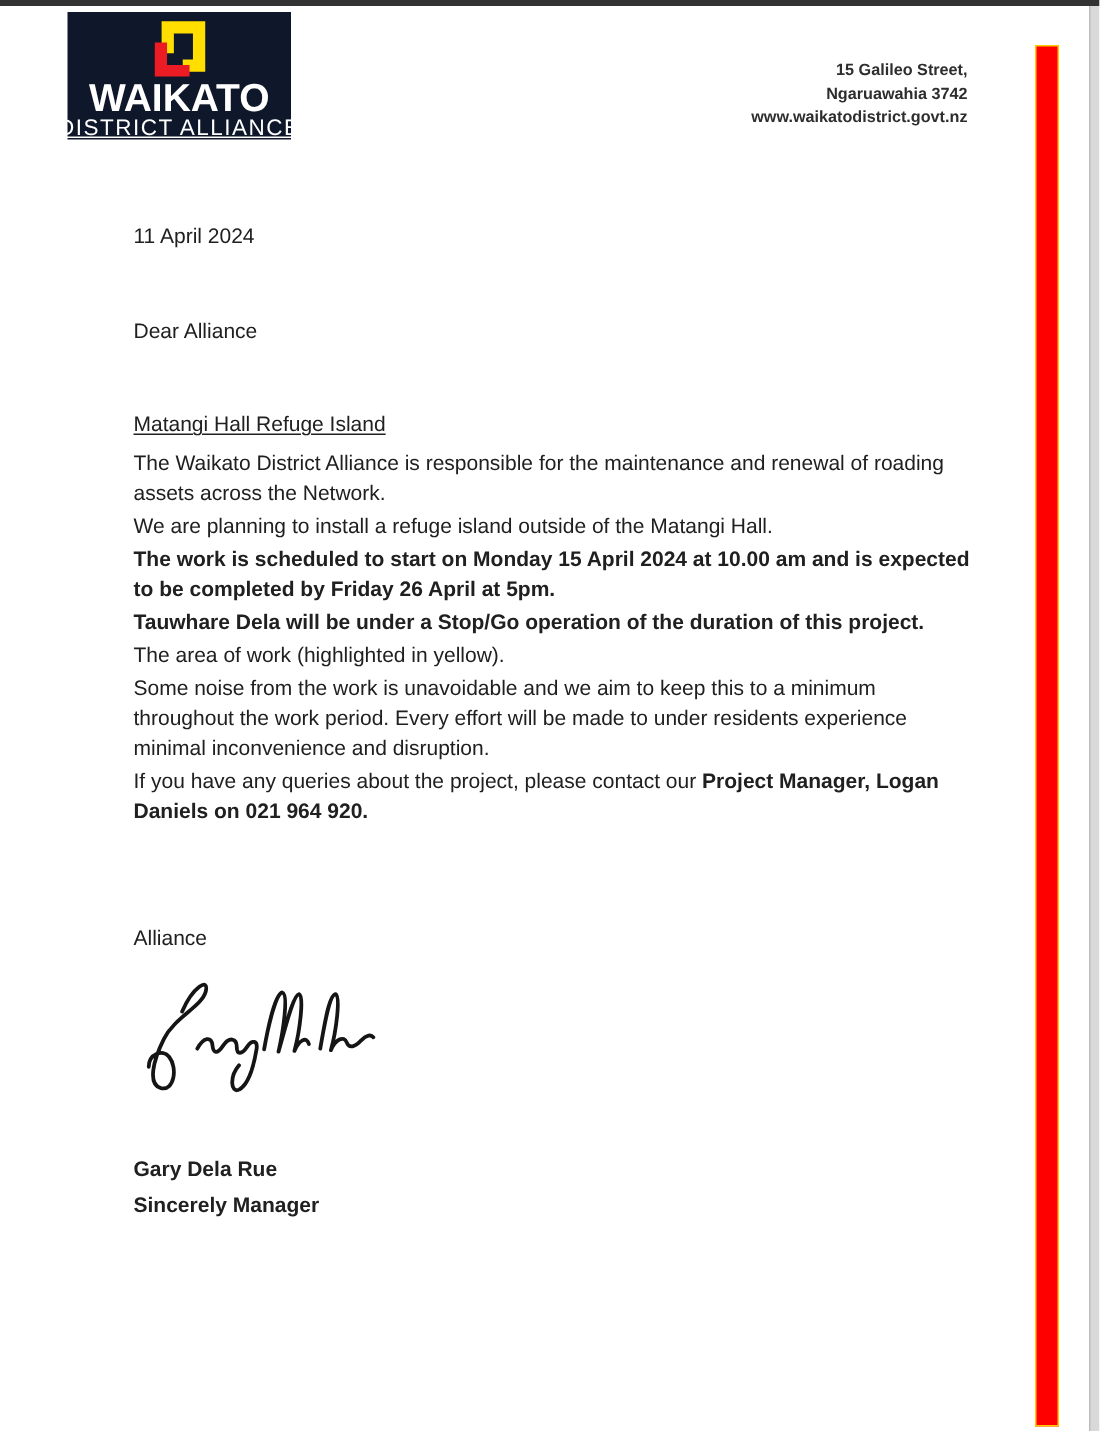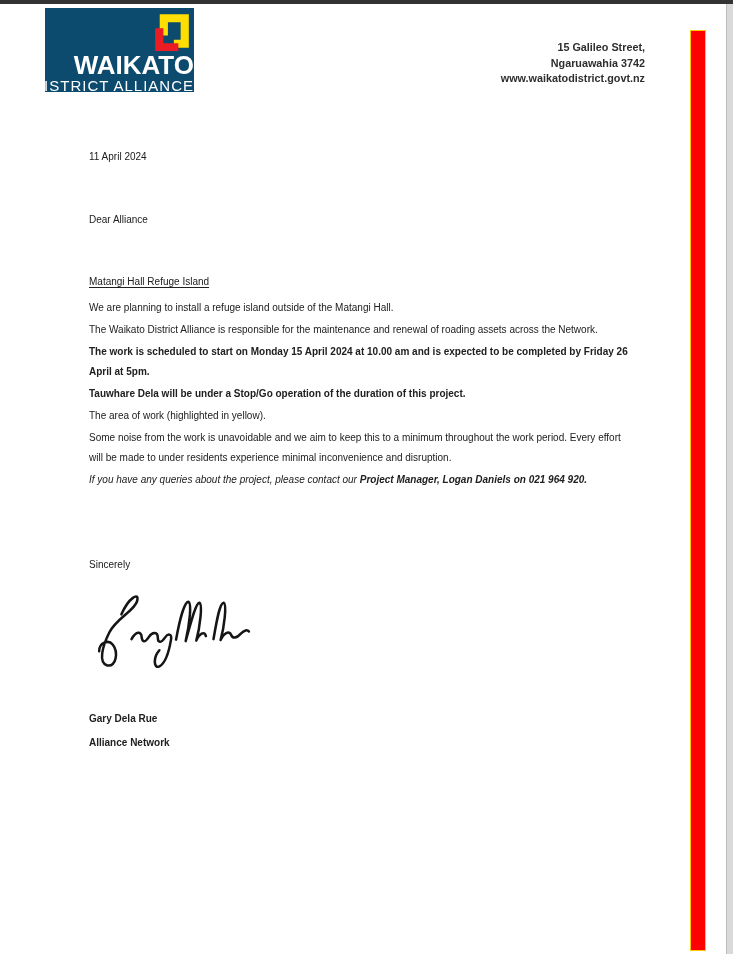--- a/index.html
+++ b/index.html
@@ -8,46 +8,46 @@
     background:#ffffff;
     font-family:"Liberation Sans","DejaVu Sans",sans-serif;
     color:#202020;
   }
   
   .top-bar{position:absolute;left:0;top:0;width:733px;height:4px;background:#333333;z-index:5;}
   .right-edge{position:absolute;right:0;top:0;width:6px;height:954px;background:#d9d9d9;border-left:1px solid #bdbdbd;z-index:4;}
   
   .logo-box{
     position:absolute;left:45px;top:8px;width:149px;height:85px;
-    background:#0c4a6e;display:flex;flex-direction:column;align-items:flex-end;
+    background:#0f172a;display:flex;flex-direction:column;align-items:center;
     padding-top:2px;box-sizing:border-box;
   }
   .logo-mark{display:block;margin-top:1px;}
   .logo-title{color:#ffffff;font-weight:bold;font-size:26px;line-height:26px;letter-spacing:0px;margin-top:1px;}
   .logo-subtitle{color:#ffffff;font-size:15px;line-height:13px;letter-spacing:1px;margin-top:1px;white-space:nowrap;text-decoration:underline;}
   
   .address{
     position:absolute;top:40px;right:88px;text-align:right;
     font-size:10.8px;line-height:15.5px;font-weight:600;color:#2e2e2e;
   }
   
   .red-stripe{
     position:absolute;left:690px;top:30px;width:16px;height:921px;
     background:#fe0000;border:1px solid #ffc900;box-sizing:border-box;
   }
   
   .letter{position:absolute;left:89px;top:0;width:560px;}
-  .letter p{margin:0 0 2px 0;font-size:10px;line-height:20px;}
+  .letter p{margin:0 0 2px 0;font-size:14px;line-height:20px;}
   .b{font-weight:bold;}
   .date{margin:147px 0 43px 0 !important;}
   .salutation{margin:0 0 42px 0 !important;}
   .subject{margin:0 0 6px 0 !important;text-decoration:underline;text-underline-offset:2px;}
   .p-medical{max-width:520px;}
   .p-noise{max-width:535px;}
-  .p-queries{max-width:545px;font-style:italic;}
+  .p-queries{max-width:545px;}
   .closing{margin:65px 0 0 0 !important;}
   .signature{display:block;margin:12px 0 0 0;}
   .name{margin:36px 0 4px 0 !important;font-weight:bold;}
   .jobtitle{margin:0 !important;font-weight:bold;}
 </style>
 </head>
 <body>
 
 <div>
 
@@ -69,39 +69,39 @@
     <div>www.waikatodistrict.govt.nz</div>
   </div>
 
   <div class="red-stripe"></div>
 
   <div class="letter">
     <p class="date">11 April 2024</p>
     <p class="salutation">Dear Alliance</p>
     <p class="subject">Matangi Hall Refuge Island</p>
 
+    <p>The Waikato District Alliance is responsible for the maintenance and renewal of roading assets across the Network.</p>
     <p>We are planning to install a refuge island outside of the Matangi Hall.</p>
-    <p>The Waikato District Alliance is responsible for the maintenance and renewal of roading assets across the Network.</p>
     <p class="b">The work is scheduled to start on Monday 15 April 2024 at 10.00 am and is expected to be completed by Friday 26 April at 5pm.</p>
     <p class="b">Tauwhare Dela will be under a Stop/Go operation of the duration of this project.</p>
     <p>The area of work (highlighted in yellow).</p>
 
 
     <p class="p-noise">Some noise from the work is unavoidable and we aim to keep this to a minimum throughout the work period. Every effort will be made to under residents experience minimal inconvenience and disruption.</p>
 
     <p class="p-queries"><span>If you have any queries about the project, please contact our </span><span class="b">Project Manager, Logan Daniels on 021 964 920.</span></p>
 
-    <p class="closing">Sincerely</p>
+    <p class="closing">Alliance</p>
 
     <svg class="signature" width="162" height="86" viewBox="0 0 320 170" aria-hidden="true">
       <g fill="none" stroke="#151515" stroke-width="5" stroke-linecap="round" stroke-linejoin="round">
         <path d="M 64,54 C 78,22 100,8 95,28 C 90,47 54,62 40,90 C 26,118 18,150 36,155 C 54,159 58,128 47,114 C 38,103 20,110 20,127"></path>
         <path d="M 84,103 C 92,88 103,86 104,99 C 105,109 110,111 118,99 C 126,87 136,89 136,101 C 136,110 142,112 150,100 C 156,91 164,92 162,104 C 159,122 152,150 139,157 C 128,162 126,140 139,125"></path>
         <path d="M 172,104 C 178,70 188,30 196,29 C 204,31 198,76 191,107 C 199,80 210,32 218,31 C 225,33 219,80 212,106 C 218,92 228,86 231,97"></path>
         <path d="M 246,103 C 252,68 258,32 266,31 C 273,34 267,80 260,105 C 266,91 277,85 281,95 C 284,103 292,101 300,92 C 307,85 313,84 316,88"></path>
       </g>
     </svg>
 
     <p class="name">Gary Dela Rue</p>
-    <p class="jobtitle">Alliance Network</p>
+    <p class="jobtitle">Sincerely Manager</p>
   </div>
 
 </div>
 
 </body></html>

